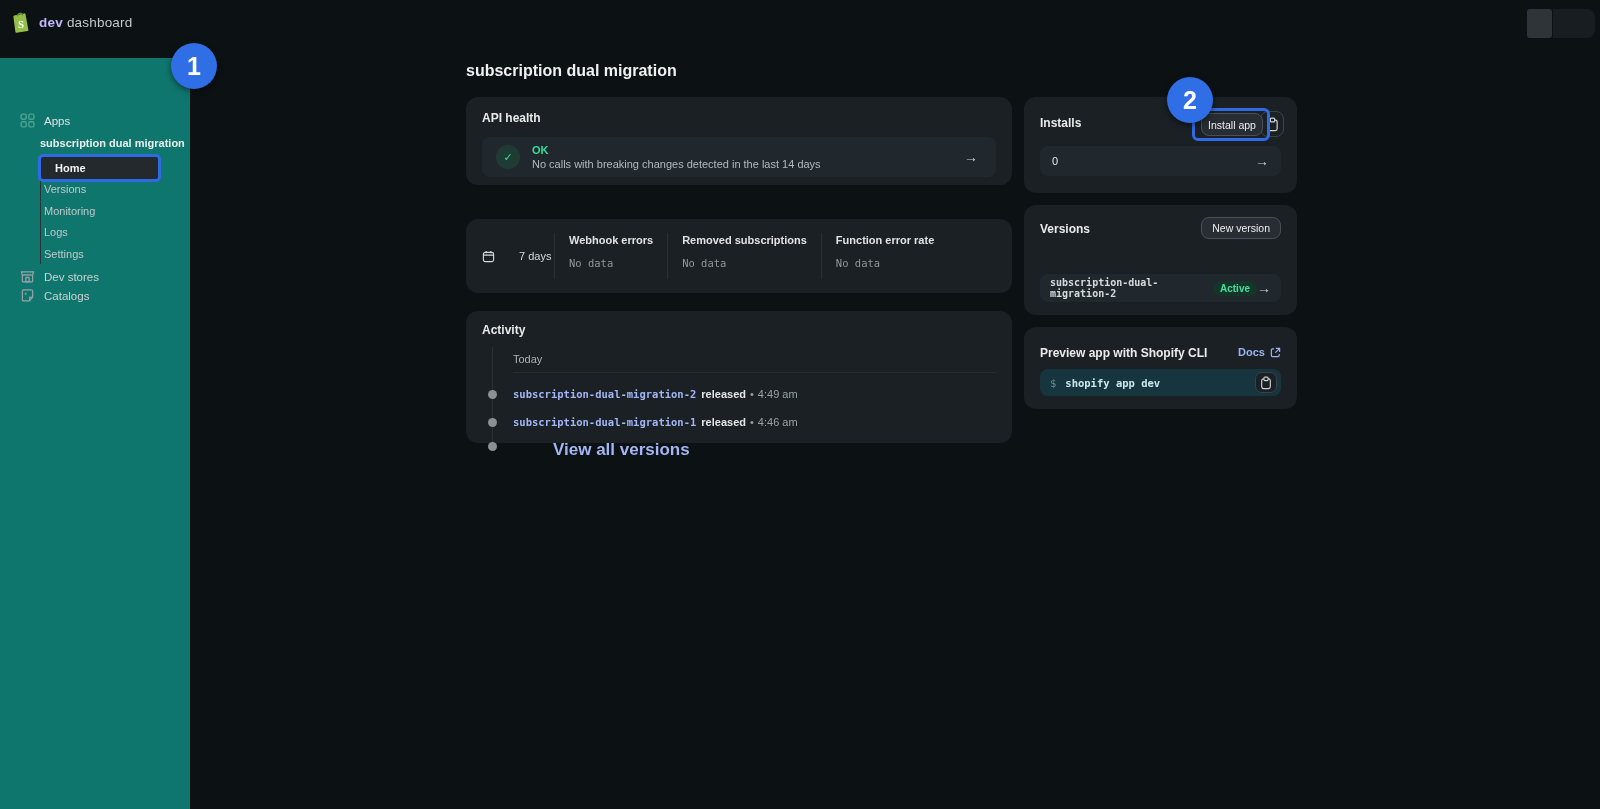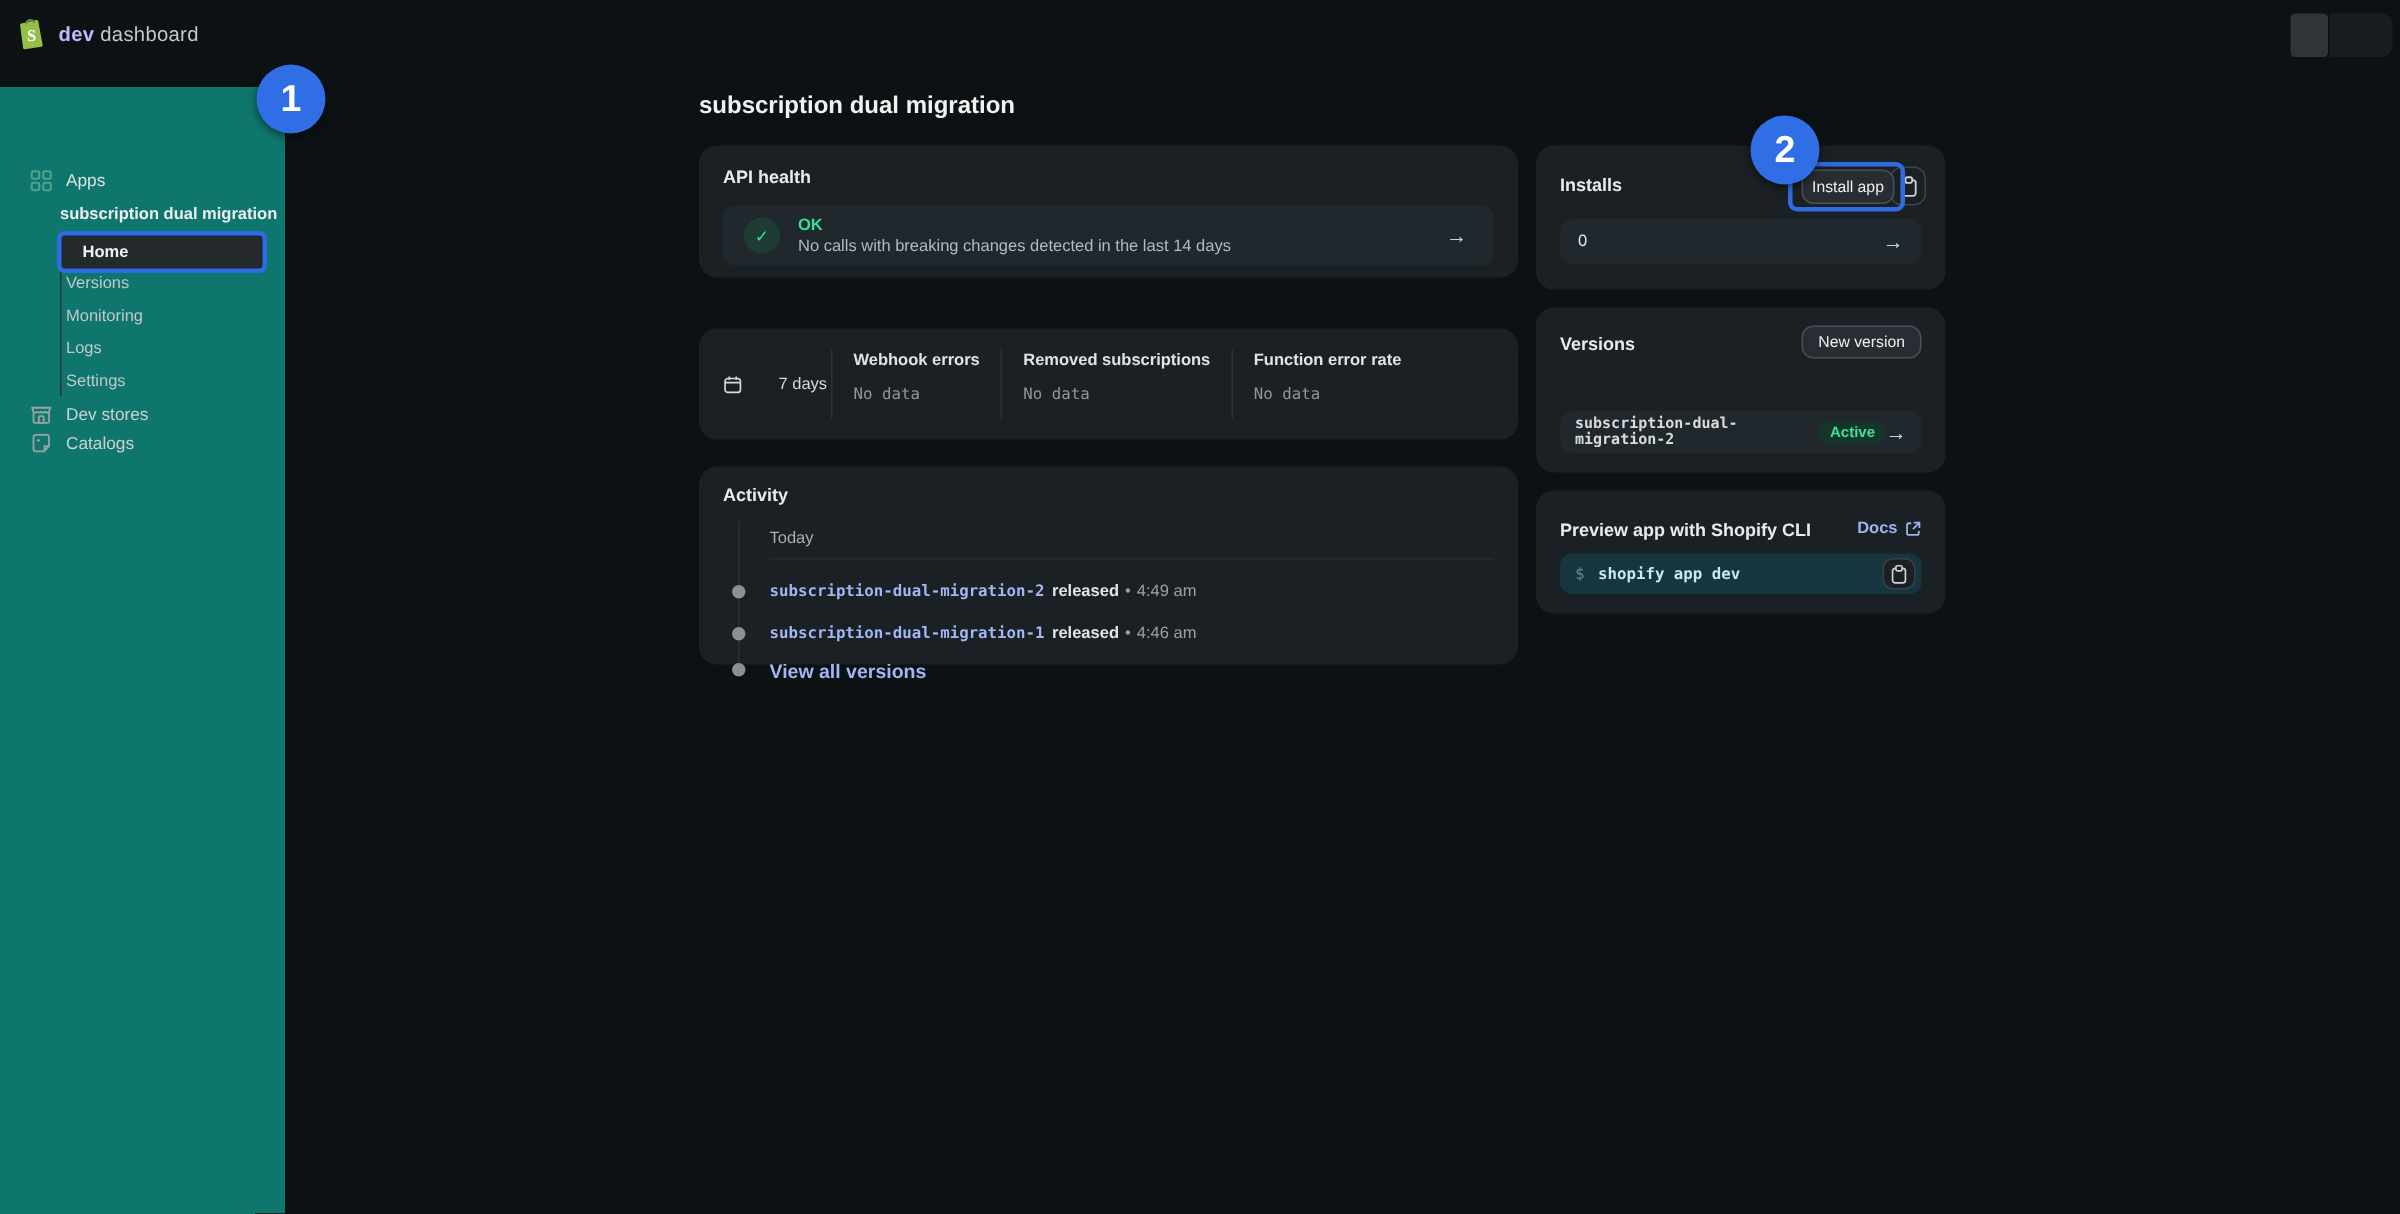--- a/index.html
+++ b/index.html
@@ -16,21 +16,21 @@
   .brand-bold { font-weight:bold; color:#c4b5fd; }
   .brand-light { color:#c3c8ca; margin-left:4px; }
   .tb-chip1 { position:absolute; left:1527px; top:9px; width:25px; height:29px; background:#2e3438; border-radius:3px; }
   .tb-chip2 { position:absolute; left:1553px; top:9px; width:42px; height:29px; background:#181d21; border-radius:0 8px 8px 0; }
 
   
   .sidebar { position:absolute; top:58px; left:0; width:190px; height:764px; background:#0f766e; }
   .side-apps { position:absolute; left:20px; top:55px; display:flex; align-items:center; gap:9px; font-size:11.5px; color:#dfe2e2; }
   .side-appname { position:absolute; left:40px; top:79px; font-size:11px; font-weight:bold; color:#edefef; }
   .tree-line { position:absolute; left:40px; top:99px; width:1px; height:107px; background:#2b3236; }
-  .nav-home-wrap { position:absolute; left:38px; top:96px; width:140px; height:28px; border:3px solid #2f6ce4; border-radius:5px; background:#23292d; display:flex; align-items:center; }
+  .nav-home-wrap { position:absolute; left:38px; top:96px; width:123px; height:28px; border:3px solid #2f6ce4; border-radius:5px; background:#23292d; display:flex; align-items:center; }
   .nav-home-wrap .nav-label { font-weight:bold; color:#f0f2f2; padding-left:14px; font-size:11px; }
   .nav-item { position:absolute; left:44px; width:140px; height:21px; display:flex; align-items:center; font-size:11px; color:#c2c7c9; cursor:default; }
   .side-bottom { position:absolute; left:20px; display:flex; align-items:center; gap:9px; font-size:11.5px; color:#cdd1d2; }
 
   
   .ann-circle { position:absolute; width:46px; height:46px; border-radius:50%; background:#2f6ee4; color:#fff;
     font-weight:bold; font-size:25px; display:flex; align-items:center; justify-content:center;
     box-shadow:0 2px 6px rgba(0,0,0,.5); z-index:30; }
   .ann1 { left:171px; top:43px; }
   .ann2 { left:1167px; top:77px; }
@@ -65,21 +65,21 @@
   .card-activity { left:466px; top:311px; width:546px; height:132px; }
   .timeline { position:absolute; left:26px; top:36px; width:1px; height:100px; background:#2a3135; }
   .today-label { position:absolute; left:47px; top:42px; font-size:11px; color:#aab1b4; }
   .hdivider { position:absolute; left:47px; right:16px; top:61px; height:1px; background:#262d31; }
   .act-row { position:absolute; left:47px; right:16px; display:flex; align-items:center; font-size:11px; }
   .act-dot { position:absolute; left:22px; width:9px; height:9px; border-radius:50%; background:#8a9194; }
   .mono-link { font-family:"DejaVu Sans Mono", monospace; font-size:10.5px; font-weight:bold; color:#a3b5f4; }
   .act-action { color:#e2e5e5; font-weight:bold; margin-left:5px; }
   .act-sep { color:#9aa2a6; margin:0 4px; }
   .act-time { color:#9aa2a6; }
-  .view-all { font-size:13px; font-weight:bold; color:#a3b5f4; cursor:pointer; }
+  .view-all { font-size:17px; font-weight:bold; color:#a3b5f4; cursor:pointer;margin-left:40px; }
 
   
   .card-installs { left:1024px; top:97px; width:273px; height:96px; }
   .btn { background:#272d32; border:1px solid #4a5156; border-radius:8px; color:#eceeee; font-size:10.5px;
     font-family:"Liberation Sans", sans-serif; display:flex; align-items:center; justify-content:center; cursor:pointer; }
   .install-btn { position:absolute; left:177px; top:16px; width:62px; height:23px; z-index:26; }
   .rect-install { left:168px; top:11px; width:78px; height:33px; }
   .icon-btn { position:absolute; background:transparent; border:1px solid #3d4448; border-radius:8px;
     display:flex; align-items:center; justify-content:center; cursor:pointer; }
   .installs-clip { right:13px; top:14px; width:24px; height:26px; }

